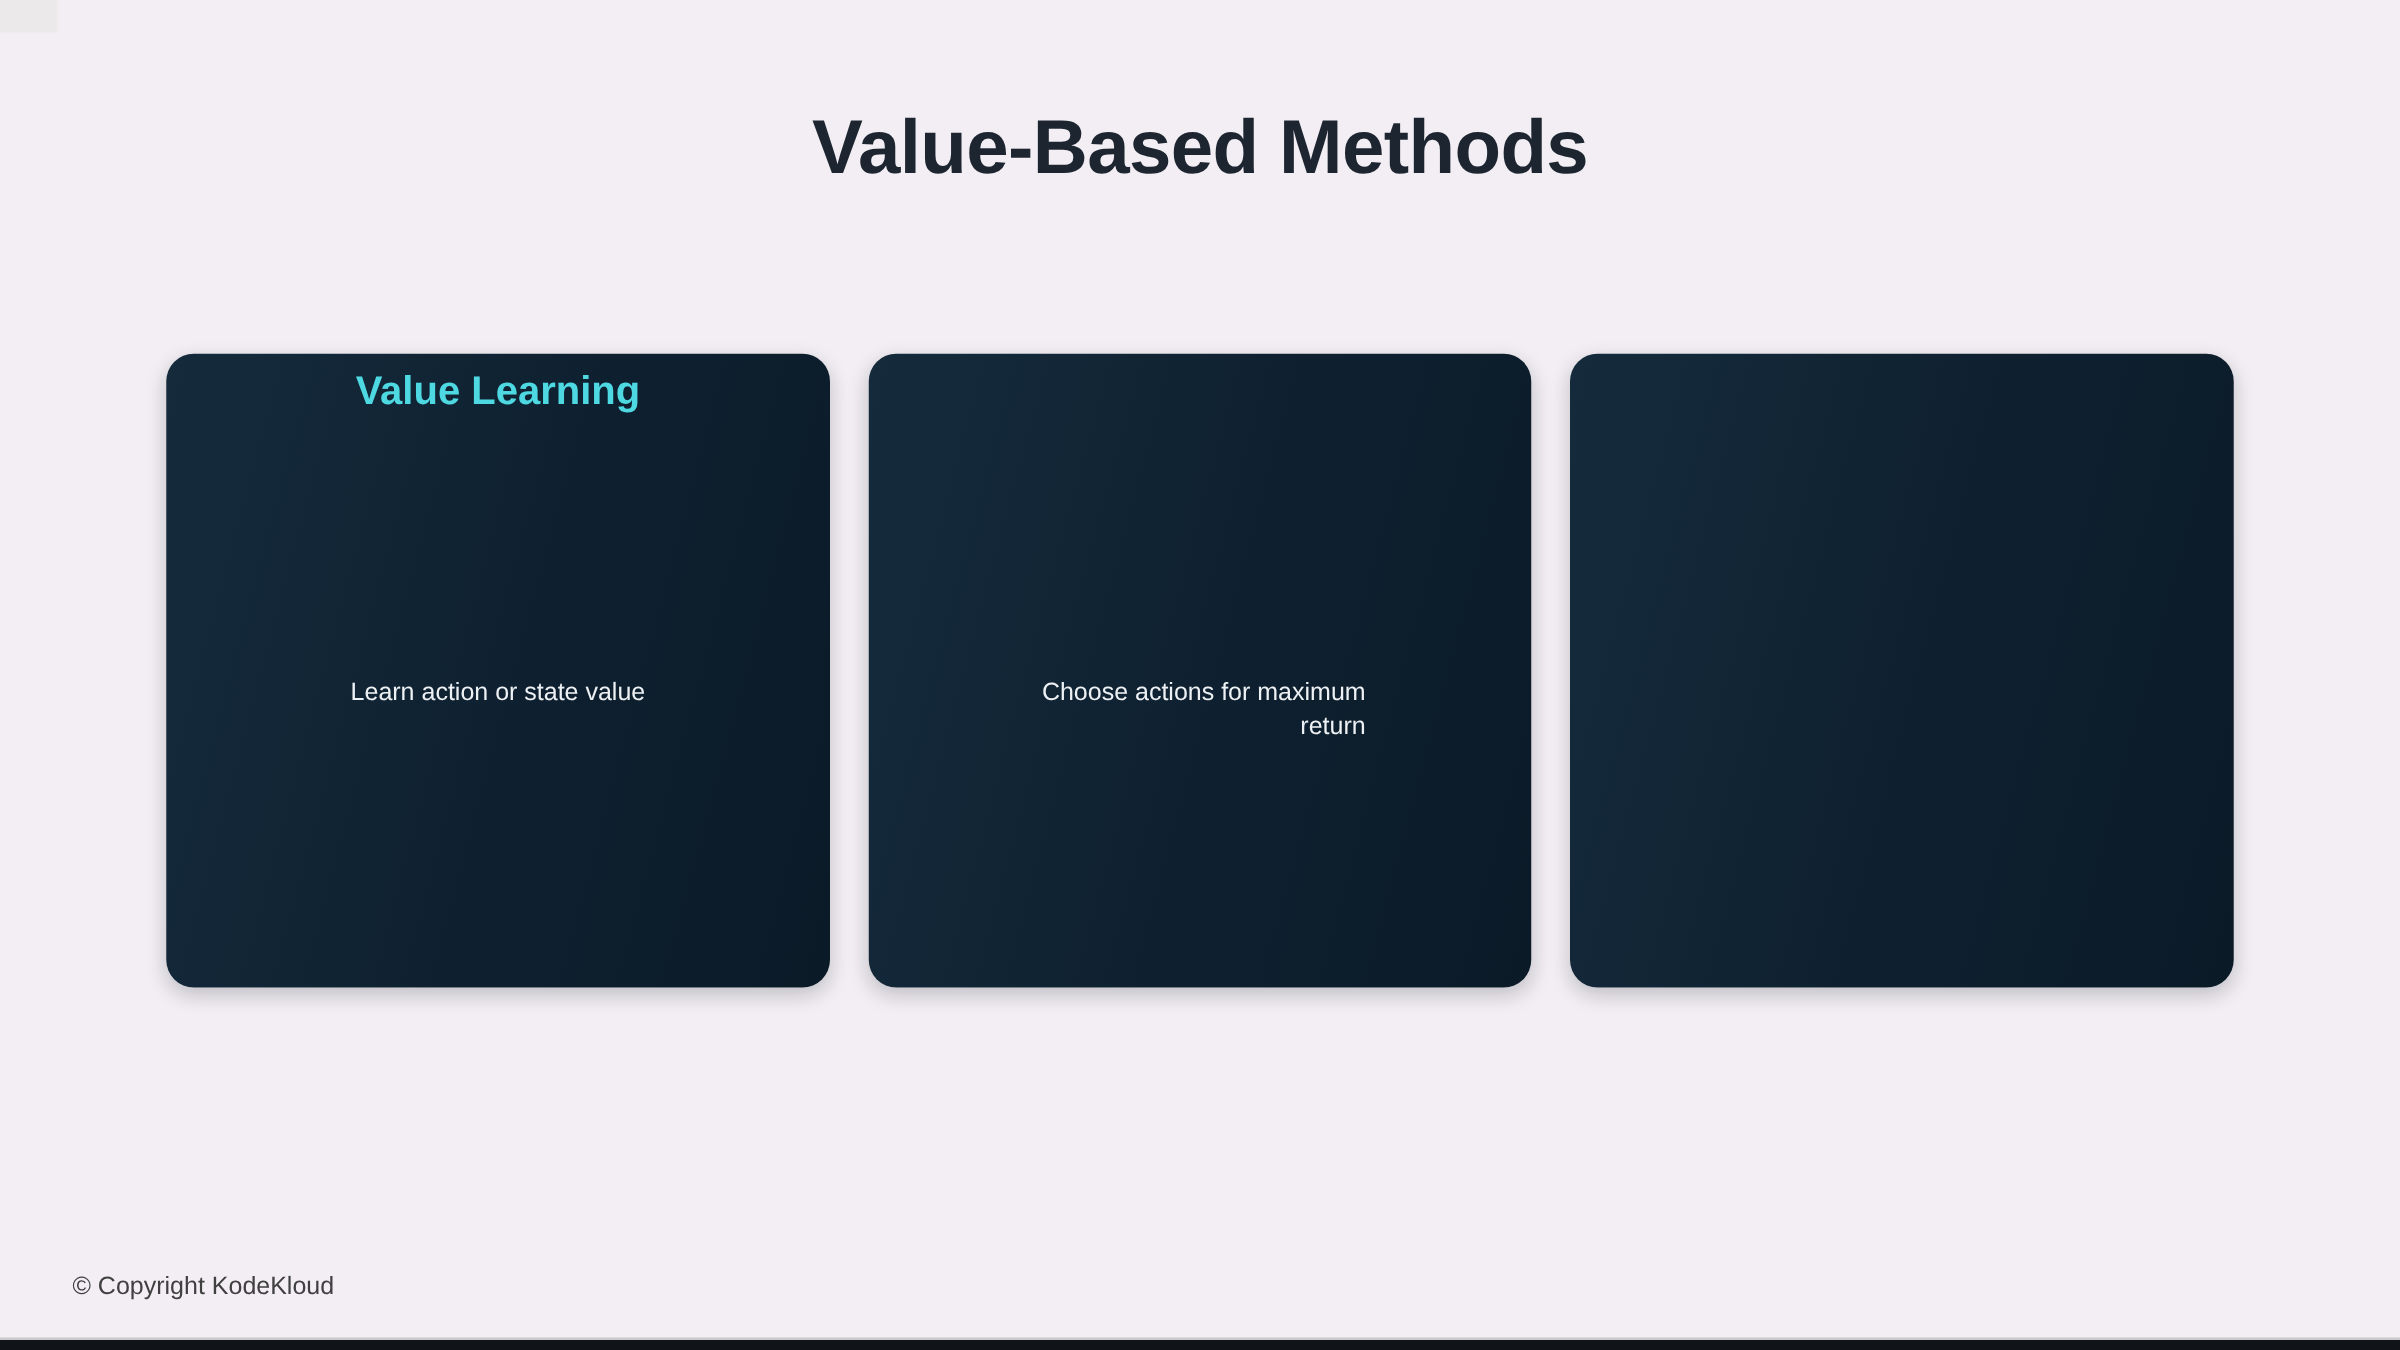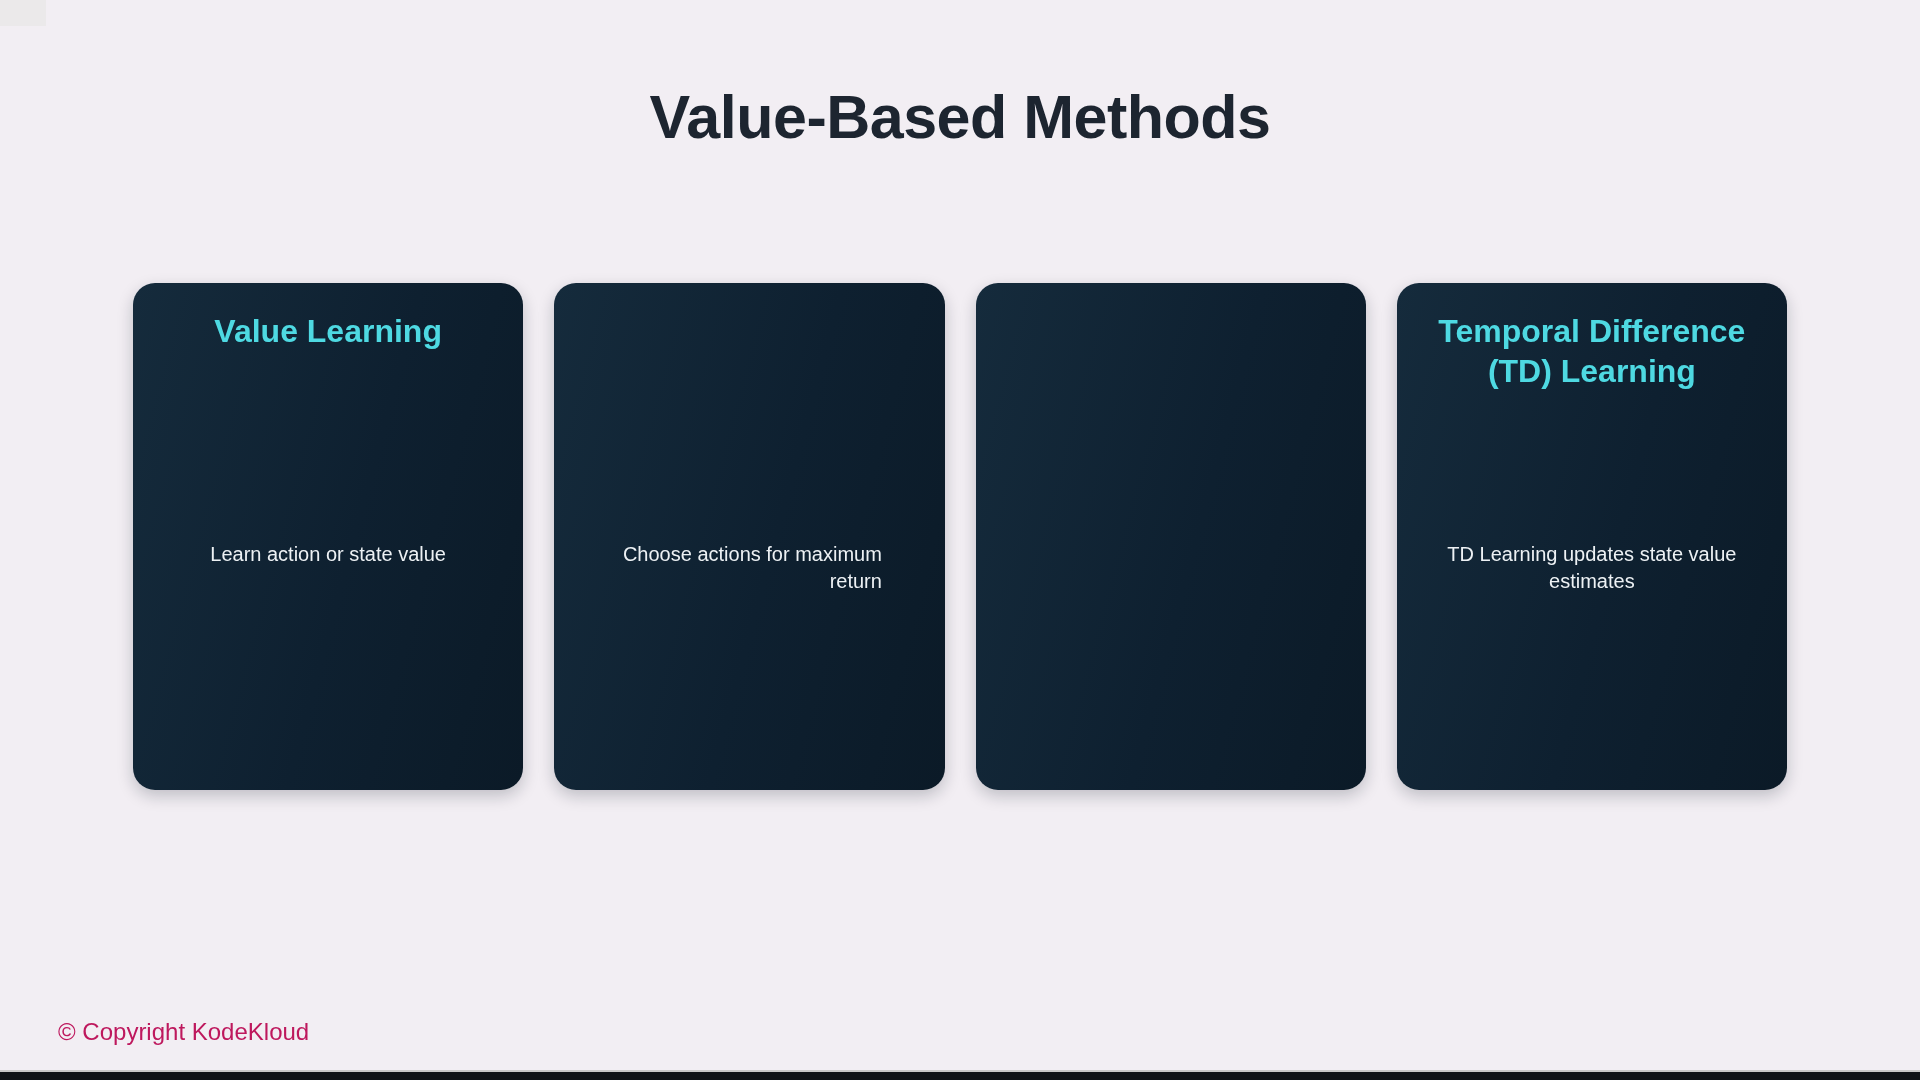--- a/index.html
+++ b/index.html
@@ -47,21 +47,21 @@
   }
   .card {
     position: relative;
     flex: 1 1 0;
     height: 507px;
     border-radius: 22px;
     background: linear-gradient(105deg, #152b3c 0%, #0e2030 55%, #0b1a27 100%);
     box-shadow: 0 6px 16px rgba(12, 24, 38, 0.22);
   }
   .card-heading {
-    padding: 28px 20px 0 20px;
+    padding: 9px 20px 0 20px;
     text-align: center;
     font-size: 32px;
     line-height: 1.25;
     font-weight: 700;
     color: #4ed9e2;
   }
   .card-body {
     position: absolute;
     top: 258px;
     left: 0;
@@ -74,23 +74,23 @@
     color: #edf1f4;
   }
   .w1 { max-width: 300px; }
   .w2 { max-width: 265px; text-align: right; }
   .w3 { max-width: 350px; }
   .w4 { max-width: 355px; }
   .copyright {
     position: absolute;
     left: 58px;
     top: 1018px;
-    font-size: 24px;
+    font-size: 20px;
     font-weight: 400;
-    color: #be185d;
+    color: #404040;
   }
   .bottom-bar {
     position: absolute;
     left: 0;
     bottom: 0;
     width: 100%;
     height: 10px;
     background: linear-gradient(#c9c9c9 0, #c9c9c9 2px, #101418 2px, #101418 100%);
   }
 </style>
@@ -110,24 +110,20 @@
       <div class="card-body w1">Learn action or state value</div>
     </div>
 
     <div class="card">
       <div class="card-body w2">Choose actions for maximum return</div>
     </div>
 
     <div class="card">
     </div>
 
-    <div class="card">
-      <div class="card-heading">Temporal Difference (TD) Learning</div>
-      <div class="card-body w4">TD Learning updates state value estimates</div>
-    </div>
 
   </div>
 
   <div class="copyright">© Copyright KodeKloud</div>
 
   <div class="bottom-bar"></div>
 
 </div>
 
 </body></html>

